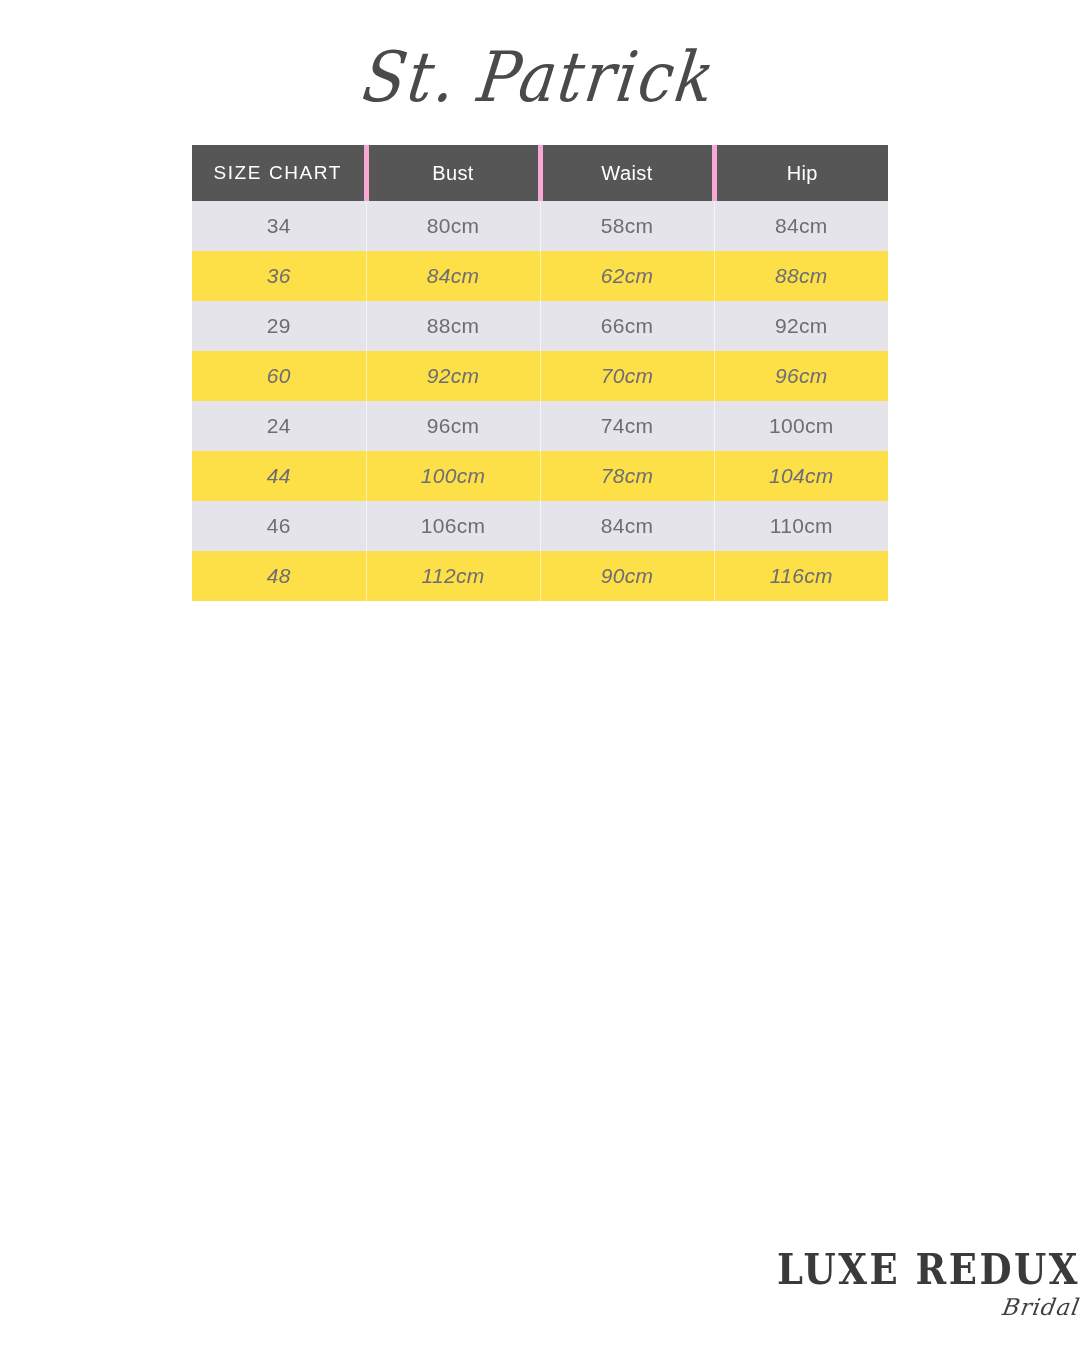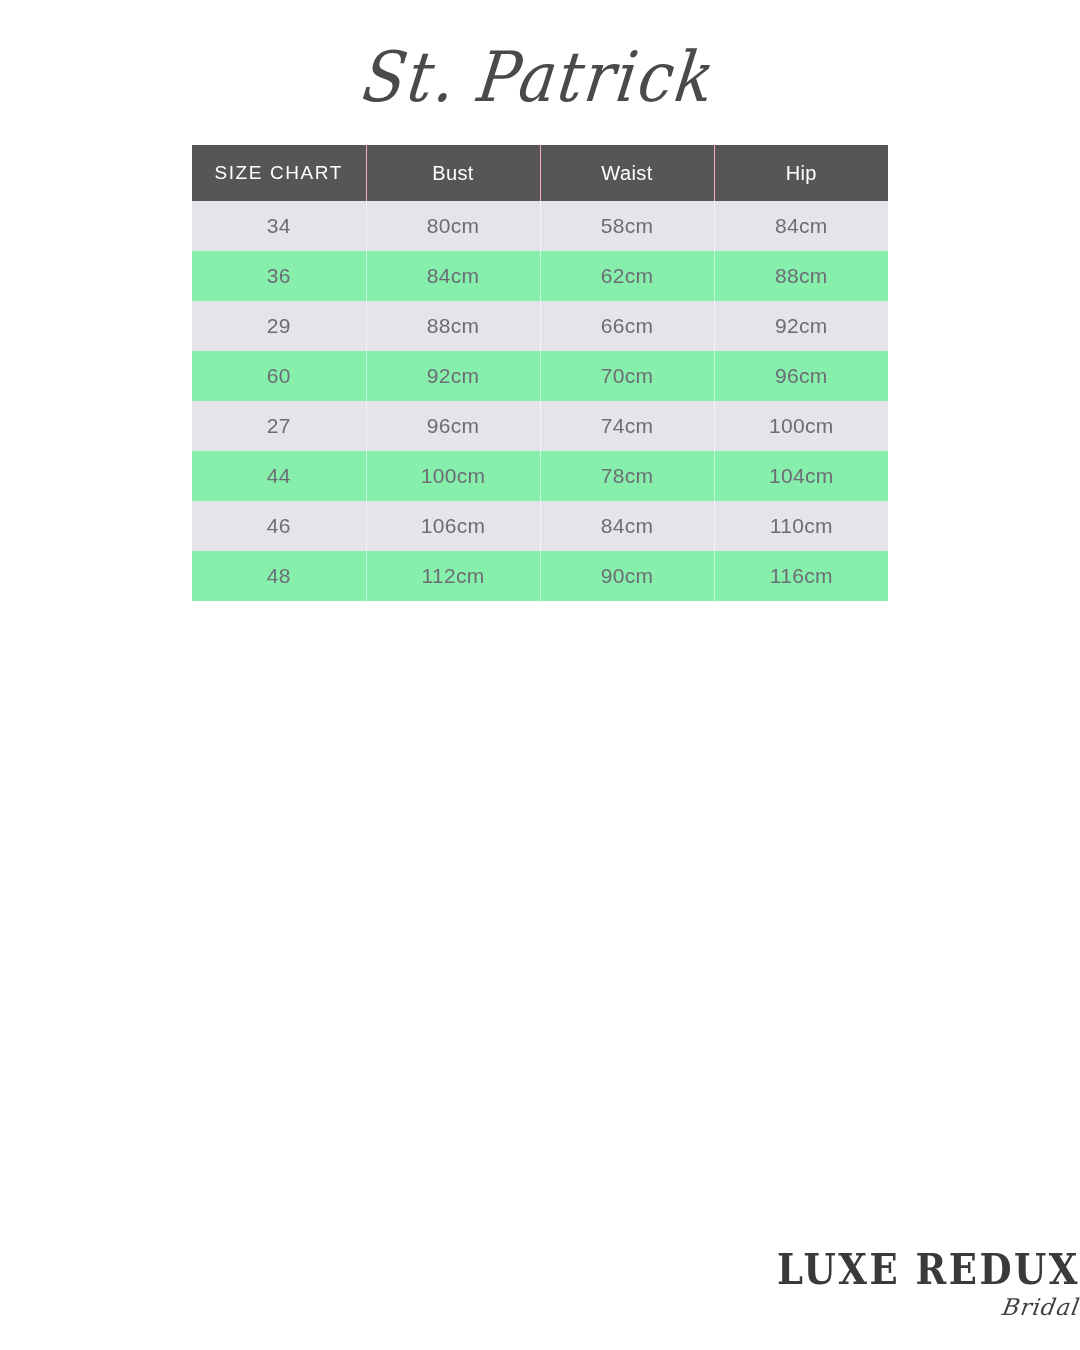--- a/index.html
+++ b/index.html
@@ -61,21 +61,21 @@
 
   .size-table thead th {
     background: #565656;
     color: #ffffff;
     height: 56px;
     font-weight: 400;
     font-size: 20px;
     letter-spacing: 0.4px;
     text-align: center;
     vertical-align: middle;
-    border-right: 1px solid #f9a8d4;
+    border-right: 5px solid #f9a8d4;
     padding: 0;
   }
   .size-table thead th:last-child { border-right: none; }
   .size-table thead th.head-size {
     font-size: 19px;
     letter-spacing: 1.6px;
   }
 
   .size-table tbody td {
     height: 50px;
@@ -84,21 +84,21 @@
     font-size: 21px;
     font-weight: 400;
     color: #6d6d75;
     letter-spacing: 0.3px;
     padding: 0;
     border-right: 1px solid rgba(255,255,255,0.55);
   }
   .size-table tbody td:last-child { border-right: none; }
 
   .size-table tbody tr.row-light td { background: #e5e4ea; }
-  .size-table tbody tr.row-dark  td { background: #86efac; }
+  .size-table tbody tr.row-dark  td { background: #fde047; font-style: italic; }
 
   
   .footer-logo {
     position: absolute;
     left: 0;
     bottom: 30px;
     width: 1080px;
     text-align: right;
   }
   .footer-logo-main {
@@ -167,21 +167,21 @@
         <td>66cm</td>
         <td>92cm</td>
       </tr>
       <tr class="row-dark">
         <td>60</td>
         <td>92cm</td>
         <td>70cm</td>
         <td>96cm</td>
       </tr>
       <tr class="row-light">
-        <td>27</td>
+        <td>24</td>
         <td>96cm</td>
         <td>74cm</td>
         <td>100cm</td>
       </tr>
       <tr class="row-dark">
         <td>44</td>
         <td>100cm</td>
         <td>78cm</td>
         <td>104cm</td>
       </tr>

